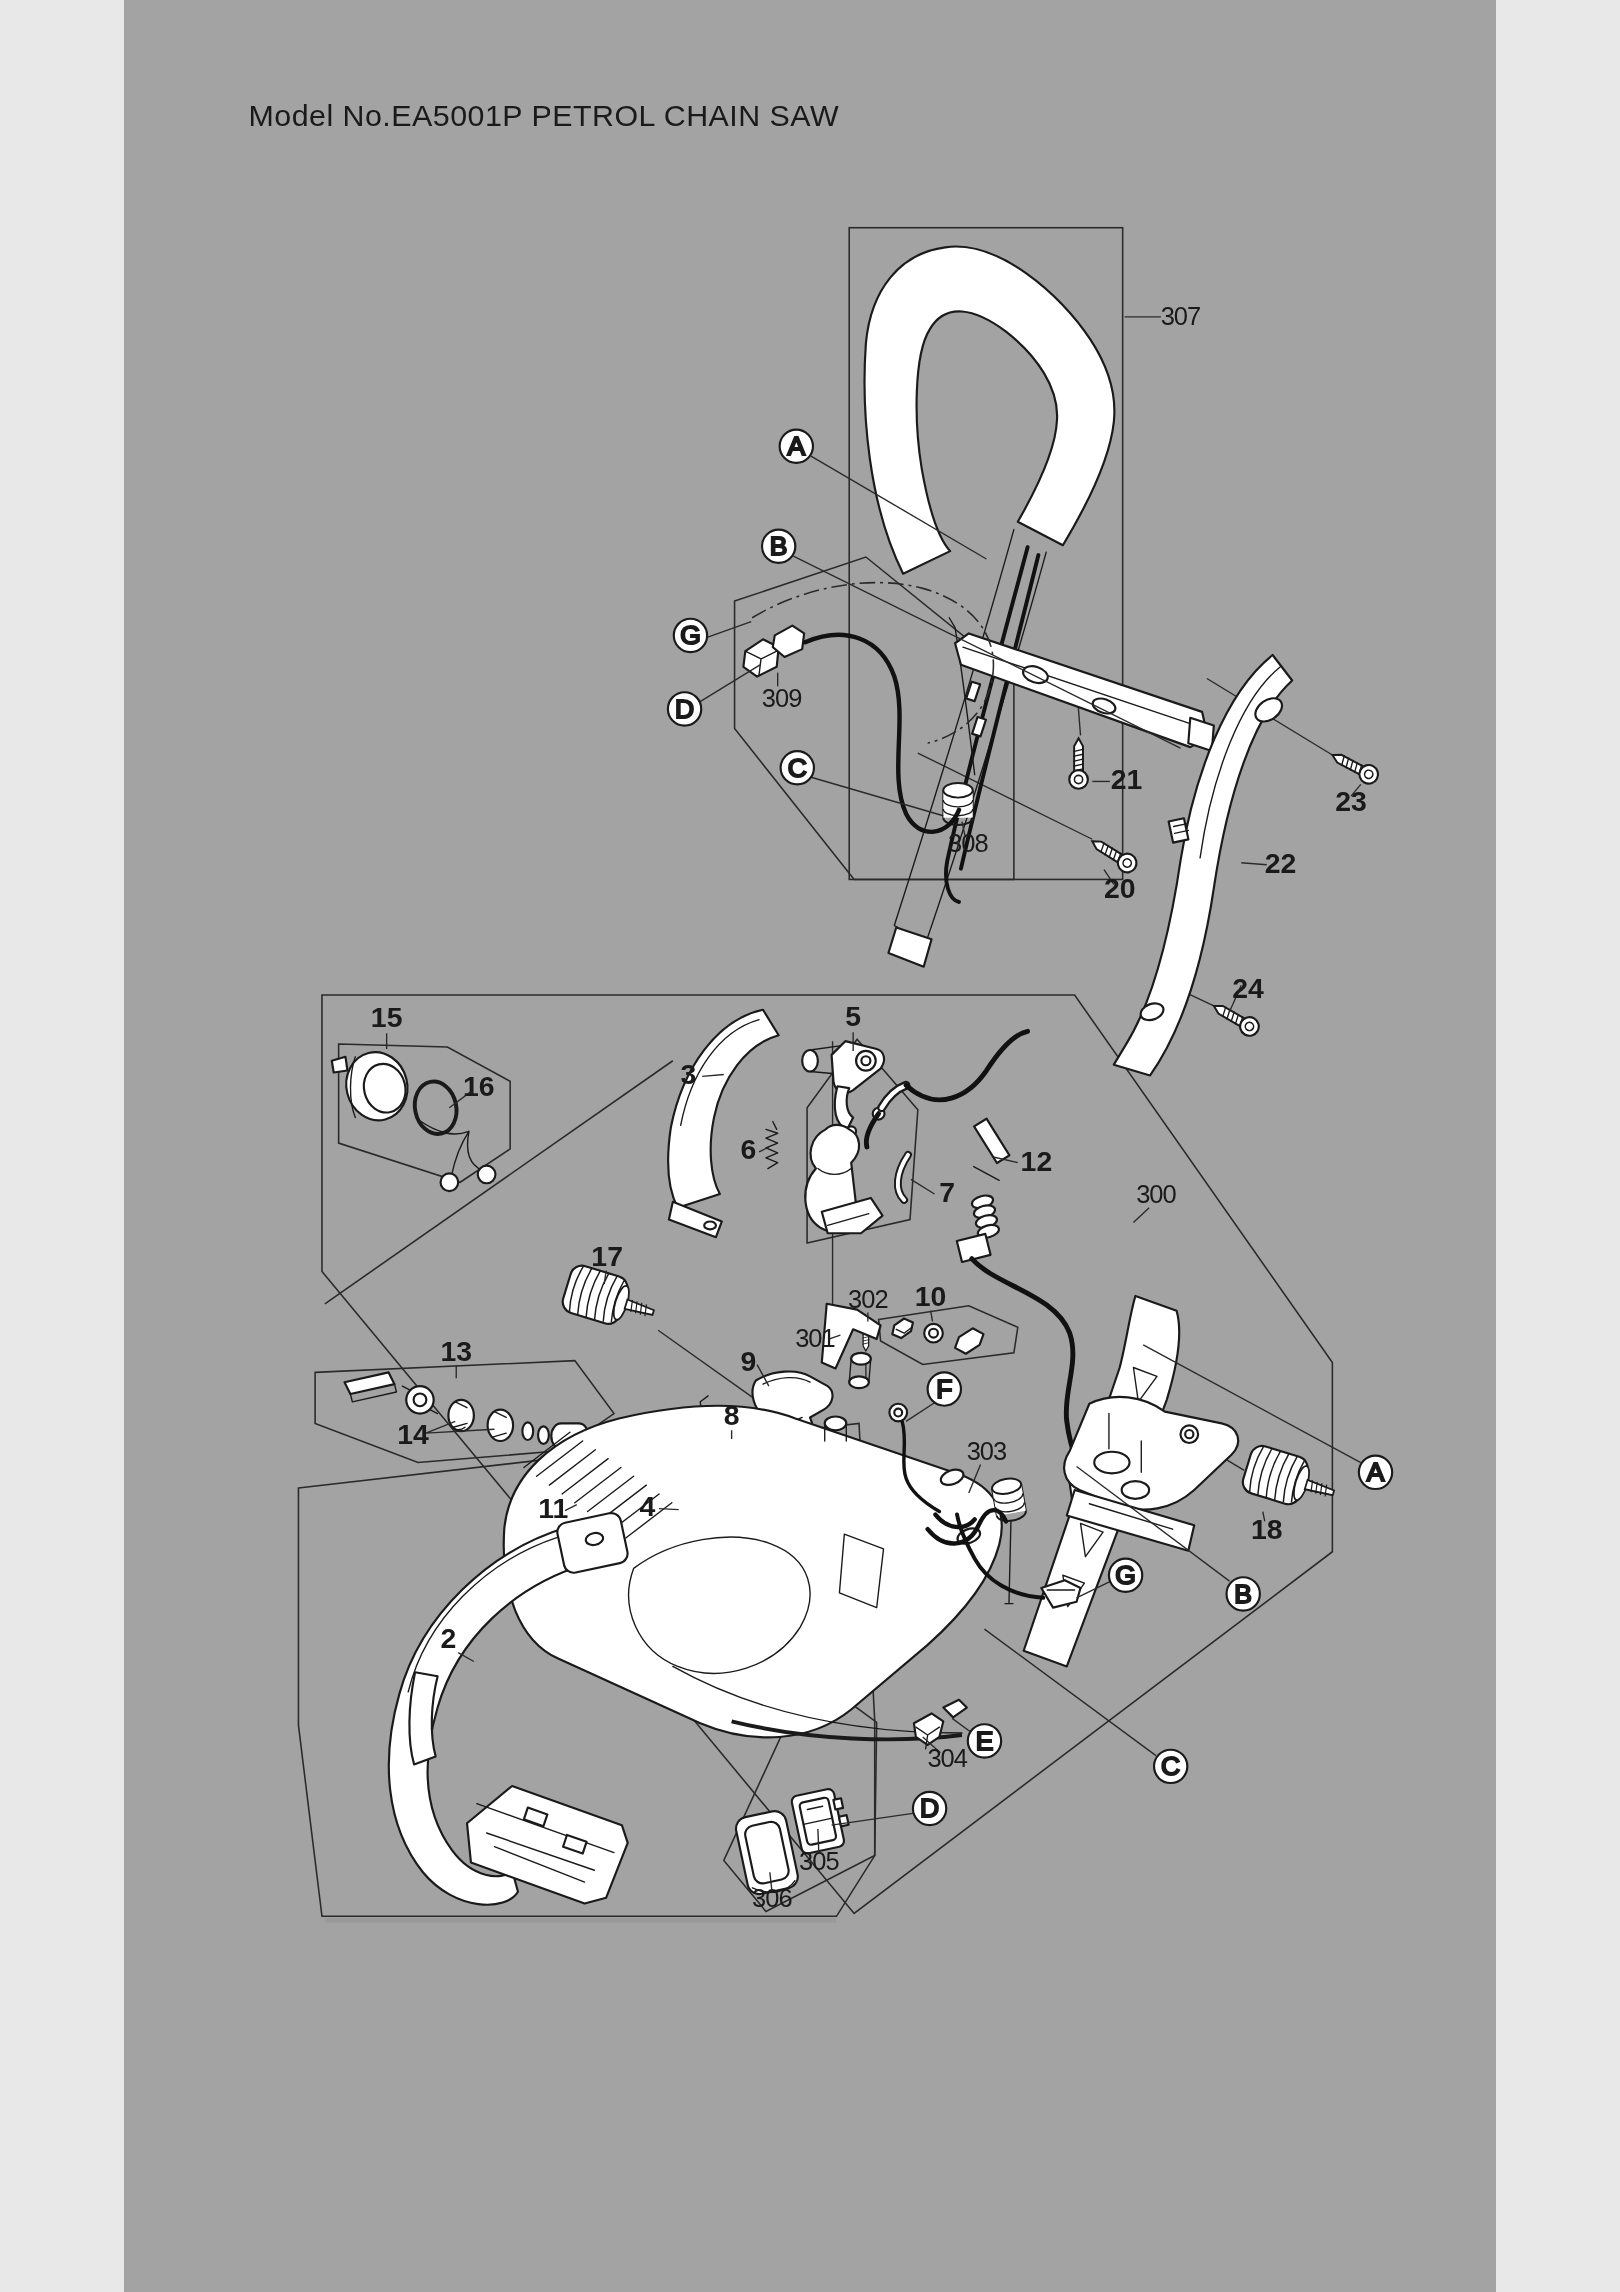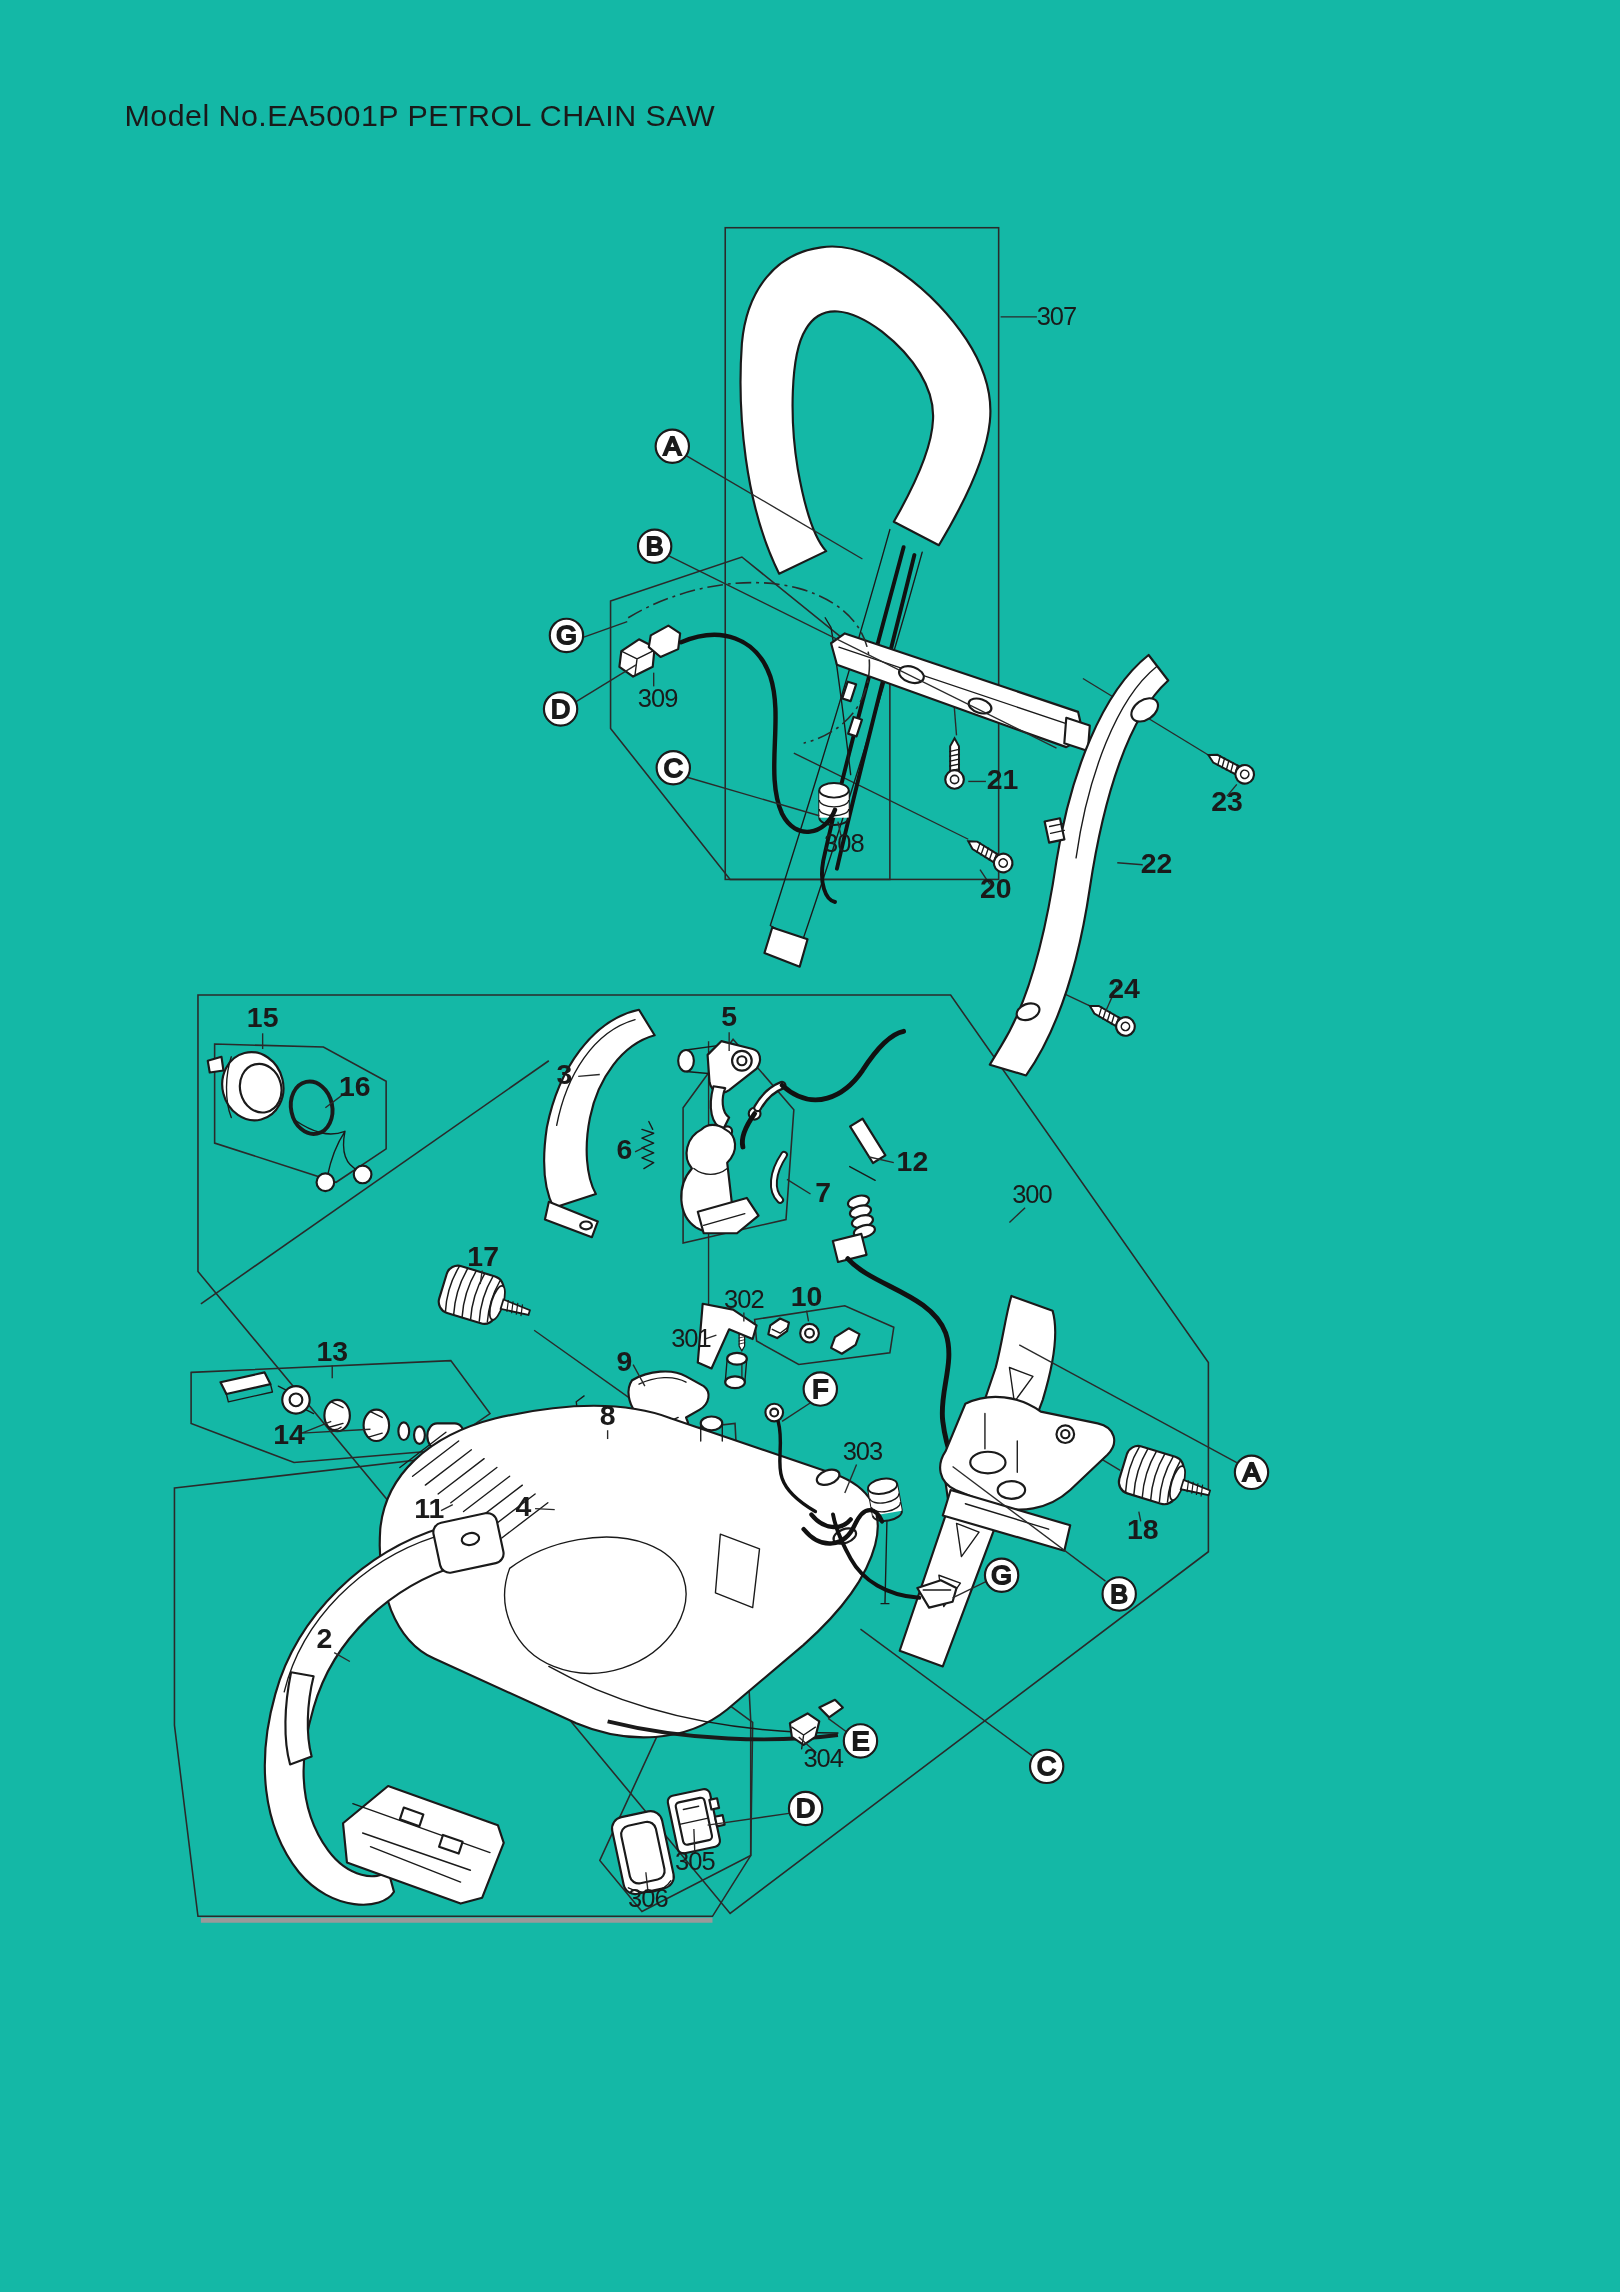--- a/index.html
+++ b/index.html
@@ -1,16 +1,16 @@
 <!DOCTYPE html>
 <html><head>
 <meta charset="utf-8">
 <style>
   html,body{margin:0;padding:0;background:#e8e8e8;}
-  .page{position:relative;width:1620px;height:2293px;background:#14b8a6;margin:0 auto;
+  .page{position:relative;width:1372px;height:2293px;background:#a3a3a3;margin:0 auto;
         font-family:"Liberation Sans", sans-serif;overflow:hidden;}
   svg{position:absolute;left:0;top:0;}
   svg text{fill:#1a1a1a;}
   .title-text{font-size:31px;letter-spacing:.5px;}
   .pn{font-size:29px;font-weight:bold;text-anchor:middle;}
   .pnc{font-size:26px;font-weight:400;letter-spacing:-1px;text-anchor:middle;}
   .co{font-size:27px;font-weight:400;text-anchor:middle;}
   .ol{stroke:#1a1a1a;stroke-width:2.2;fill:#ffffff;stroke-linejoin:round;stroke-linecap:round;}
   .ol-thin{stroke:#1a1a1a;stroke-width:1.4;fill:none;stroke-linejoin:round;stroke-linecap:round;}
   .cons{stroke:#2a2a2a;stroke-width:1.6;fill:none;stroke-linejoin:miter;}

